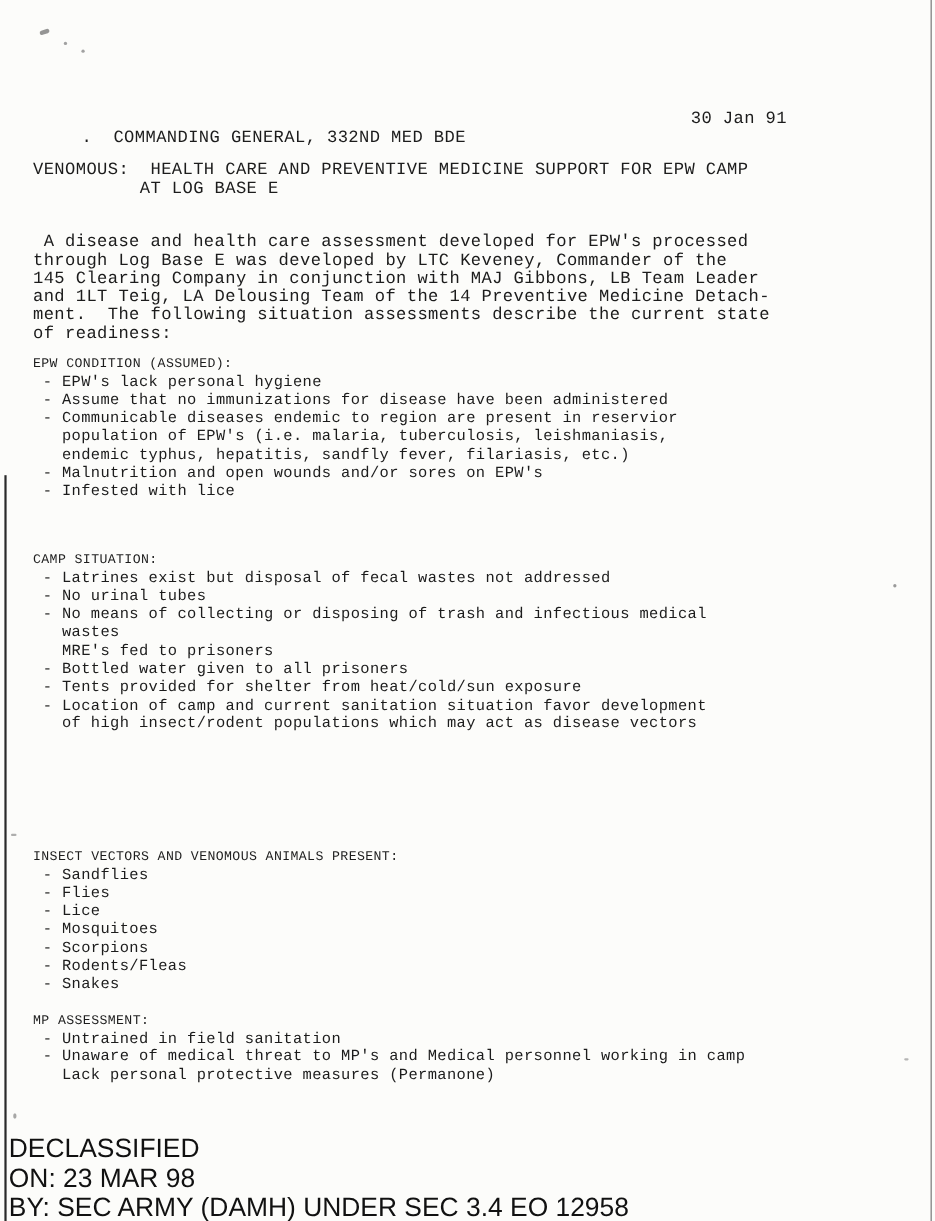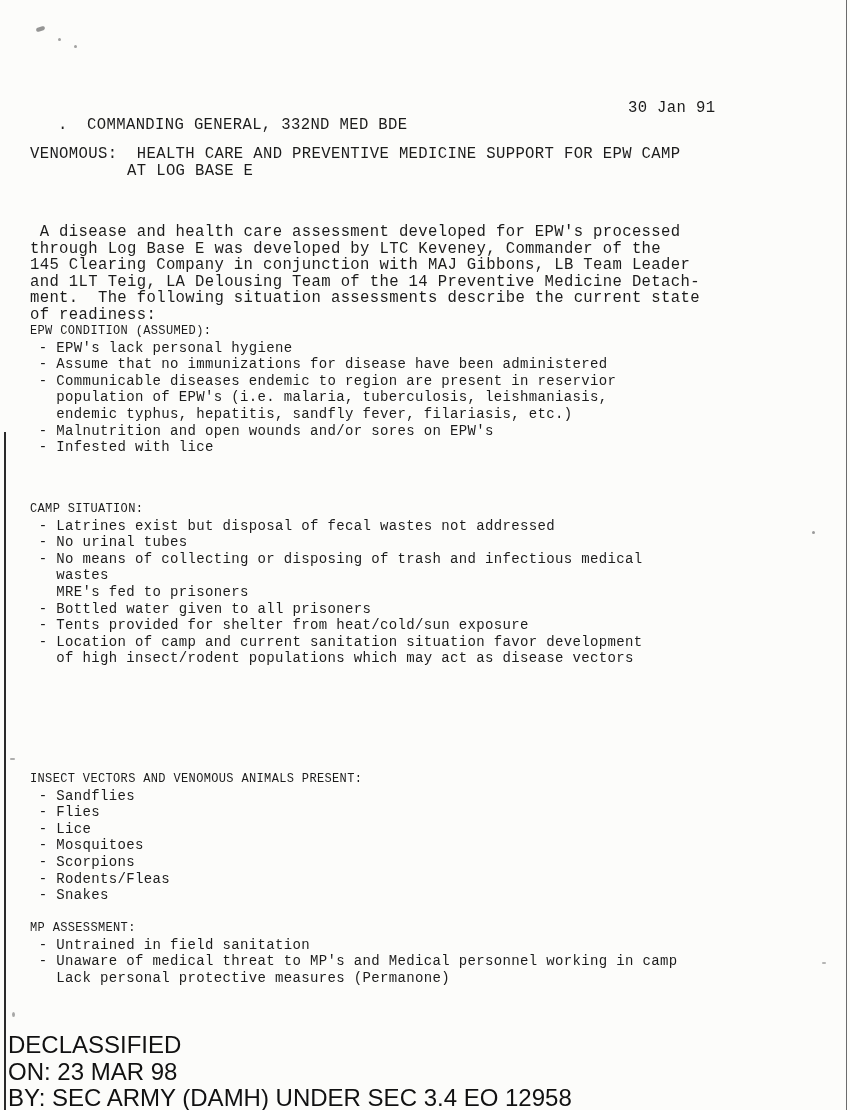--- a/index.html
+++ b/index.html
@@ -90,26 +90,26 @@
   <div class="scan-mark mark-a"></div>
   <div class="scan-mark mark-b"></div>
   <div class="scan-mark mark-c"></div>
   <div class="scan-mark speck-1"></div>
   <div class="scan-mark speck-2"></div>
   <div class="scan-mark speck-3"></div>
   <div class="scan-mark speck-4"></div>
 
   <div class="mono" style="left:628px; top:100px;">30 Jan 91</div>
 
-  <div class="mono" style="left:58px; top:117px;text-align:center;">.  COMMANDING GENERAL, 332ND MED BDE</div>
+  <div class="mono" style="left:74px; top:117px;text-align:center;">.  COMMANDING GENERAL, 332ND MED BDE</div>
 
   <div class="mono" style="left:30px; top:146px;">VENOMOUS:  HEALTH CARE AND PREVENTIVE MEDICINE SUPPORT FOR EPW CAMP
           AT LOG BASE E</div>
 
-  <div class="mono" style="left:30px; top:224px;"> A disease and health care assessment developed for EPW's processed
+  <div class="mono" style="left:30px; top:212px;"> A disease and health care assessment developed for EPW's processed
 through Log Base E was developed by LTC Keveney, Commander of the
 145 Clearing Company in conjunction with MAJ Gibbons, LB Team Leader
 and 1LT Teig, LA Delousing Team of the 14 Preventive Medicine Detach-
 ment.  The following situation assessments describe the current state
 of readiness:</div>
 
   <div class="section" style="top:323px;">
     <div class="section-title">EPW CONDITION (ASSUMED):</div>
     <div class="section-lines"> - EPW's lack personal hygiene
  - Assume that no immunizations for disease have been administered

